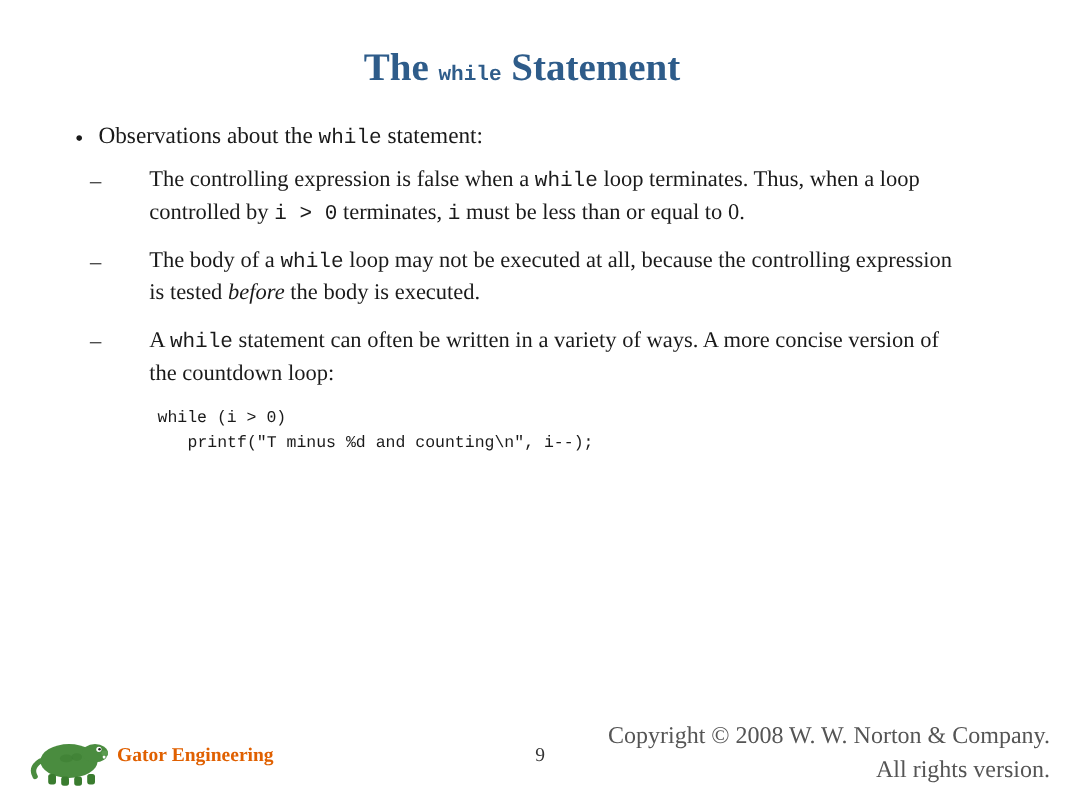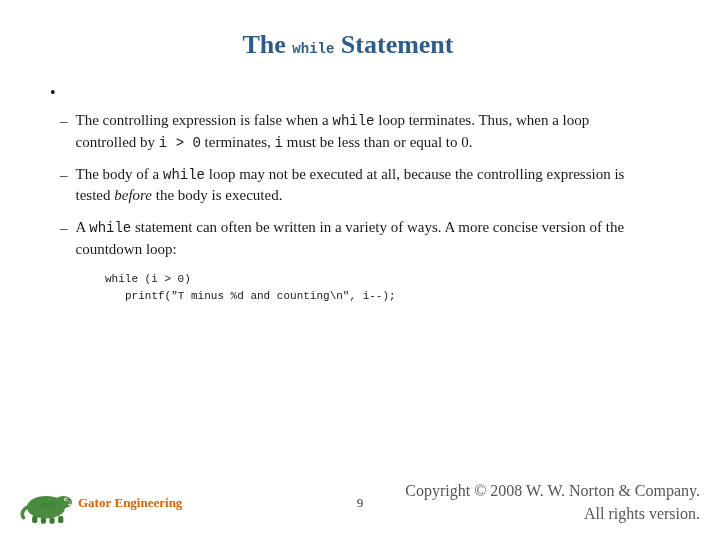--- a/index.html
+++ b/index.html
@@ -70,20 +70,21 @@
     }
 
     .sub-dash {
       margin-right: 8px;
       flex-shrink: 0;
       margin-top: 1px;
     }
 
     .sub-text {
       flex: 1;
+      margin-left: 24px;
     }
 
     code, .mono {
       font-family: 'Courier New', Courier, monospace;
       font-size: 14px;
     }
 
     .code-block {
       font-family: 'Courier New', Courier, monospace;
       font-size: 11px;
@@ -155,20 +156,23 @@
 
 <div class="slide">
 
   <div class="title">
     <span>The </span><code>while</code><span> Statement</span>
   </div>
 
   <ul class="bullet-list">
     <li class="bullet-item">
       <span class="bullet-dot">•</span>
+      <span>
+        <span>Observations about the </span><code>while</code><span> statement:</span>
+      </span>
     </li>
   </ul>
 
   <ul class="sub-list">
 
     <li class="sub-item">
       <span class="sub-dash">–</span>
       <span class="sub-text">
         The controlling expression is false when a <code>while</code> loop terminates. Thus, when a loop controlled by <code>i &gt; 0</code> terminates, <code>i</code> must be less than or equal to 0.
       </span>

